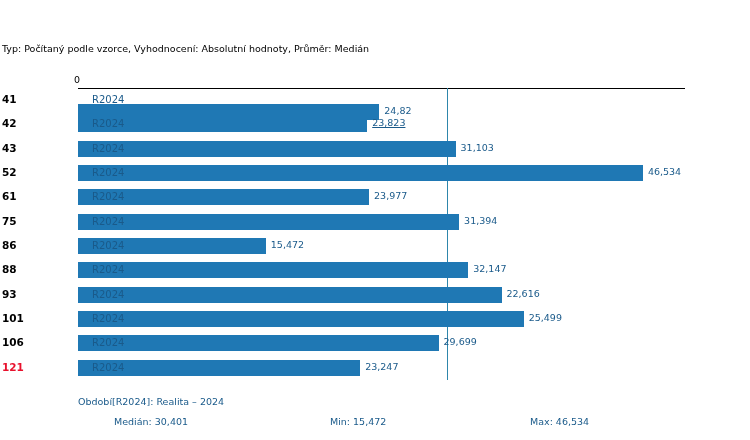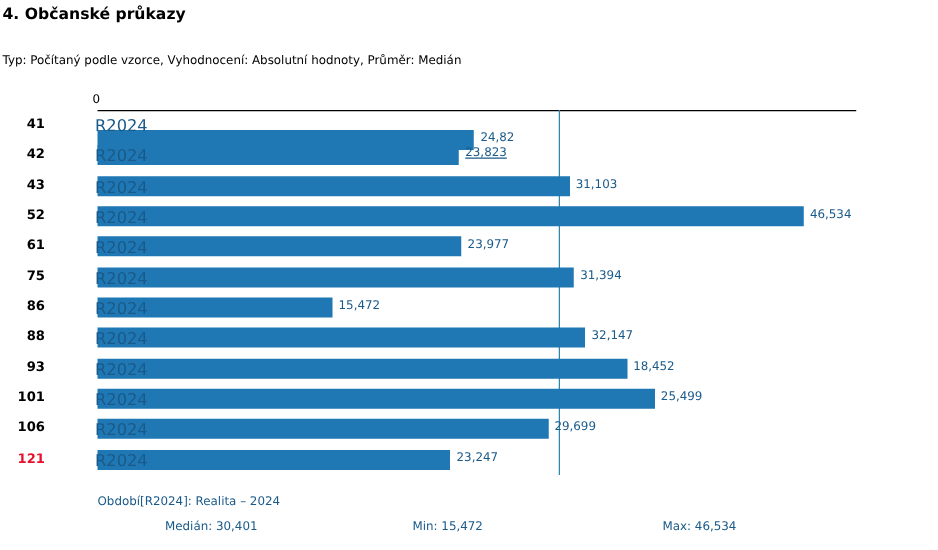--- a/index.html
+++ b/index.html
@@ -84,59 +84,58 @@
   .bar-value {
     position: absolute;
     top: 5px;
     font-size: 9.5px;
     color: #1a5a8a;
     white-space: nowrap;
   }
   .row-key {
     position: absolute;
     width: 34px;
-    text-align: right;
+    text-align: left;
     font-size: 10.5px;
     font-weight: bold;
     color: #000000;
   }
   .row-key.highlight { color: #e8112d; }
   .row-sub {
     position: absolute;
-    left: 36px;
-    font-size: 13px;
+    left: 52px;
+    font-size: 10px;
     color: #1a5a8a;
     white-space: nowrap;
     padding-left: 40px;
   }
 
   .legend-note {
     position: absolute;
     left: 78px; top: 396px;
     font-size: 9.5px;
     color: #1a5a8a;
     white-space: nowrap;
   }
   .stat {
     position: absolute;
     top: 416px;
     font-size: 9.5px;
     color: #1a5a8a;
     white-space: nowrap;
   }
-  .stat-median { left: 96px; padding-left: 36px; }
+  .stat-median { left: 78px; padding-left: 36px; }
   .stat-min { left: 330px; }
   .stat-max { left: 530px; text-align: right; }
 </style>
 </head>
 <body>
 
 <div id="page">
 
-  <div class="title-1">4. Občanské průkazy</div>
   <div class="subtitle">Typ: Počítaný podle vzorce, Vyhodnocení: Absolutní hodnoty, Průměr: Medián</div>
 
   <div class="zero-tick-label">0</div>
 
   <div id="plot">
     <div class="axis-top"></div>
   </div>
 
   <div class="median-line" id="median-line" style="left: 447.068px; background: rgb(46, 134, 171);"></div>
 
@@ -168,21 +167,21 @@
       <div class="row" style="left: 78px; top: 233.98px; position: absolute;">
         <div class="bar" style="width: 187.83px; background: rgb(31, 120, 180);"></div>
         <div class="bar-value" style="left: 192.83px;">15,472</div>
       </div>
       <div class="row" style="left: 78px; top: 258.31px; position: absolute; text-align: center;">
         <div class="bar" style="width: 390.265px; background: rgb(31, 120, 180);"></div>
         <div class="bar-value" style="left: 395.265px;">32,147</div>
       </div>
       <div class="row" style="left: 78px; top: 282.64px; position: absolute;">
         <div class="bar" style="width: 423.504px; background: rgb(31, 120, 180);"></div>
-        <div class="bar-value" style="left: 428.504px;">18,452</div>
+        <div class="bar-value" style="left: 428.504px;">22,616</div>
       </div>
       <div class="row" style="left: 78px; top: 306.97px; position: absolute;">
         <div class="bar" style="width: 445.696px; background: rgb(31, 120, 180);"></div>
         <div class="bar-value" style="left: 450.696px;">25,499</div>
       </div>
       <div class="row" style="left: 78px; top: 331.3px; position: absolute;">
         <div class="bar" style="width: 360.546px; background: rgb(31, 120, 180);"></div>
         <div class="bar-value" style="left: 365.546px;">29,699</div>
       </div>
       <div class="row" style="left: 78px; top: 355.63px; position: absolute;">

